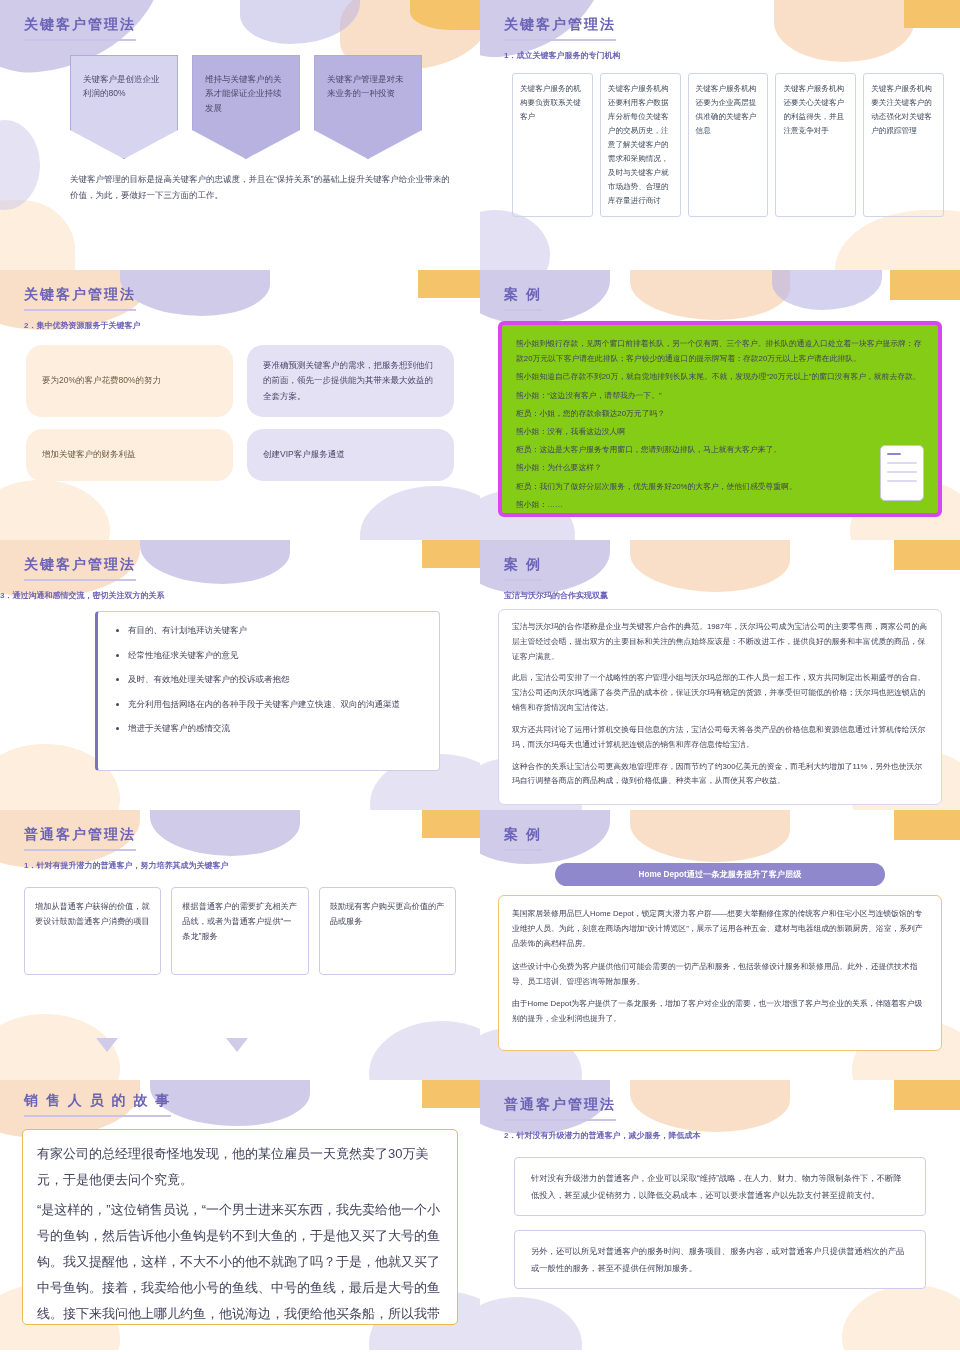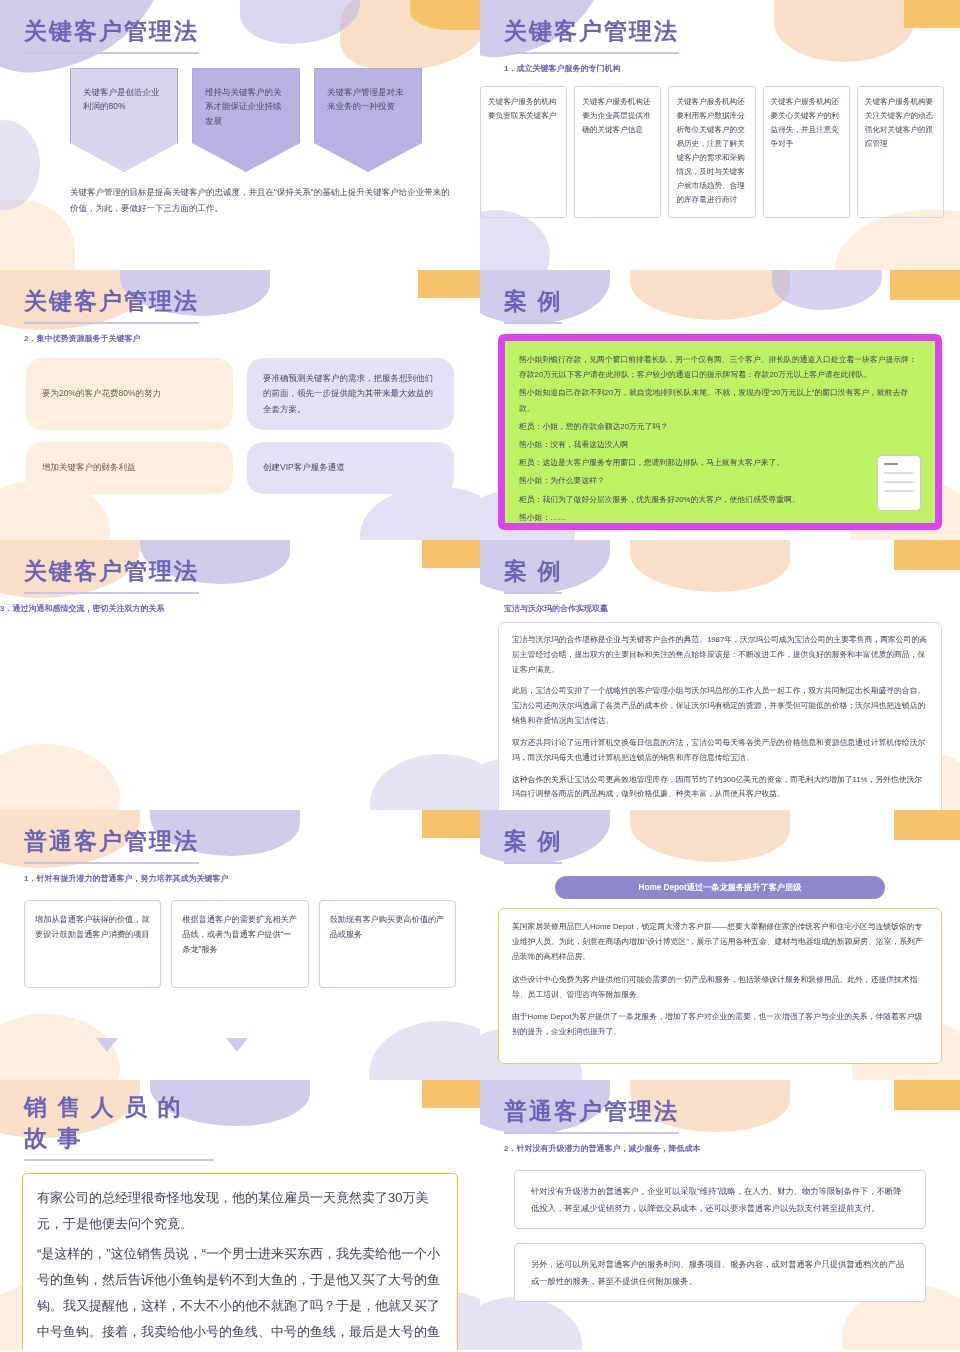--- a/index.html
+++ b/index.html
@@ -27,21 +27,21 @@
   .blob.gold   { background: #f5c46a; }
 
   .tl-wave { top:-40px; left:-60px; width:230px; height:110px; border-radius:0 0 60% 40%/0 0 100% 100%; transform: rotate(-6deg); }
   .tr-wave { top:-30px; right:-40px; width:190px; height:120px; border-radius: 50% 40% 60% 30%; }
   .bl-wave { bottom:-50px; left:-50px; width:200px; height:130px; border-radius: 50% 50% 40% 60%; }
   .br-wave { bottom:-60px; right:-50px; width:210px; height:140px; border-radius: 60% 40% 50% 50%; }
 
   .title {
     position: relative;
     margin: 16px 0 0 24px;
-    font-size: 23px;
+    font-size: 14px;
     font-weight: bold;
     color: #6b63b5;
     letter-spacing: 2px;
     display: inline-block;
     padding-bottom: 5px;
     border-bottom: 2px solid #c9c4e8;
   }
   .subtitle {
     position: relative;
     margin: 9px 0 0 24px;
@@ -66,21 +66,21 @@
   .chev.solid { background:#b7b2e0; }
   .caption {
     position: relative;
     margin: 12px 24px 0 70px;
     font-size: 8.5px;
     line-height: 1.9;
     color: #4a4a64;
   }
 
   
-  .cols { position:relative; display:flex; gap:7px; margin: 12px 16px 0 0; }
+  .cols { position:relative; display:flex; gap:7px; margin: 12px 16px 0 32px; }
   .col {
     flex:1;
     border:1px solid #cdd6e6;
     border-radius:3px;
     padding:8px 7px;
     font-size:7.6px;
     line-height:1.85;
     color:#3f4a5c;
     min-height:132px;
   }
@@ -95,22 +95,22 @@
     min-height: 52px;
     display:flex; align-items:center;
   }
   .pill.lav { background:#e4e1f5; color:#4b4769; }
   .pill.cream { background:#fdeedd; color:#6b5a42; }
 
   
   .card {
     position:relative;
     margin: 10px 18px 16px 18px;
-    background:#bef264;
-    border:7px solid #d946ef;
+    background:#84cc16;
+    border:4px solid #d946ef;
     border-radius:6px;
     padding:11px 14px;
     font-size:7.8px;
     line-height:1.95;
     color:#41415c;
     height: 196px;
     overflow:hidden;
   }
   .card p { margin:0 0 3px 0; }
   .phone {
@@ -214,22 +214,22 @@
     <div class="blob peach" style="top:-18px;right:46px;width:140px;height:80px;border-radius:0 0 60% 60%;"></div>
     <div class="blob gold" style="top:0;right:0;width:56px;height:28px;"></div>
     <div class="blob cream br-wave" style="width:170px;height:110px;right:-45px;bottom:-50px;"></div>
     <div class="blob lav" style="left:-40px;bottom:-30px;width:110px;height:90px;border-radius:50%;opacity:.6;"></div>
     <div class="title-wrap">
       <div class="title">关键客户管理法</div>
     </div>
     <div class="subtitle">1．成立关键客户服务的专门机构</div>
     <div class="cols">
       <div class="col">关键客户服务的机构要负责联系关键客户</div>
+      <div class="col">关键客户服务机构还要利用客户数据库分析每位关键客户的交易历史，注意了解关键客户的需求和采购情况，及时与关键客户就市场趋势、合理的库存量进行商讨</div>
       <div class="col">关键客户服务机构还要为企业高层提供准确的关键客户信息</div>
-      <div class="col">关键客户服务机构还要利用客户数据库分析每位关键客户的交易历史，注意了解关键客户的需求和采购情况，及时与关键客户就市场趋势、合理的库存量进行商讨</div>
       <div class="col">关键客户服务机构还要关心关键客户的利益得失，并且注意竞争对手</div>
       <div class="col">关键客户服务机构要关注关键客户的动态强化对关键客户的跟踪管理</div>
     </div>
   </div>
 
   <div class="slide">
     <div class="blob peach" style="top:-20px;left:-30px;width:180px;height:80px;border-radius:0 0 60% 40%;"></div>
     <div class="blob lav" style="top:-24px;left:120px;width:150px;height:70px;border-radius:0 0 50% 60%;"></div>
     <div class="blob gold" style="top:0;right:0;width:62px;height:28px;"></div>
     <div class="blob cream" style="bottom:-40px;left:-30px;width:140px;height:100px;border-radius:50%;"></div>
@@ -252,20 +252,21 @@
     <div class="blob gold" style="top:0;right:0;width:70px;height:30px;"></div>
     <div class="blob purple" style="top:-20px;right:78px;width:110px;height:60px;border-radius:0 0 60% 50%;opacity:.6;"></div>
     <div class="blob cream" style="bottom:-40px;right:-20px;width:130px;height:100px;border-radius:50%;"></div>
     <div class="blob lav" style="bottom:-40px;left:-25px;width:120px;height:90px;border-radius:50%;opacity:.6;"></div>
     <div class="title-wrap">
       <div class="title">案 例</div>
     </div>
     <div class="card">
       <p>熊小姐到银行存款，见两个窗口前排着长队，另一个仅有两、三个客户。排长队的通道入口处立着一块客户提示牌：存款20万元以下客户请在此排队；客户较少的通道口的提示牌写着：存款20万元以上客户请在此排队。</p>
       <p>熊小姐知道自己存款不到20万，就自觉地排到长队末尾。不就，发现办理“20万元以上”的窗口没有客户，就前去存款。</p>
+      <p>熊小姐：“这边没有客户，请帮我办一下。”</p>
       <p>柜员：小姐，您的存款余额达20万元了吗？</p>
       <p>熊小姐：没有，我看这边没人啊</p>
       <p>柜员：这边是大客户服务专用窗口，您请到那边排队，马上就有大客户来了。</p>
       <p>熊小姐：为什么要这样？</p>
       <p>柜员：我们为了做好分层次服务，优先服务好20%的大客户，使他们感受尊重啊。</p>
       <p>熊小姐：……</p>
       <div class="phone">
         <div class="ln s"></div>
           <div class="ln"></div>
           <div class="ln"></div>
@@ -277,20 +278,29 @@
   <div class="slide">
     <div class="blob peach" style="top:-22px;left:-30px;width:170px;height:80px;border-radius:0 0 60% 40%;"></div>
     <div class="blob lav" style="top:-26px;left:140px;width:150px;height:70px;border-radius:0 0 50% 60%;"></div>
     <div class="blob gold" style="top:0;right:0;width:58px;height:28px;"></div>
     <div class="blob cream" style="bottom:-44px;left:-30px;width:150px;height:110px;border-radius:50%;"></div>
     <div class="blob lav" style="bottom:-44px;right:-30px;width:140px;height:100px;border-radius:50%;opacity:.55;"></div>
     <div class="title-wrap">
       <div class="title">关键客户管理法</div>
     </div>
     <div class="subtitle center">3．通过沟通和感情交流，密切关注双方的关系</div>
+    <div class="bulletbox">
+      <ul>
+        <li>有目的、有计划地拜访关键客户</li>
+        <li>经常性地征求关键客户的意见</li>
+        <li>及时、有效地处理关键客户的投诉或者抱怨</li>
+        <li>充分利用包括网络在内的各种手段于关键客户建立快速、双向的沟通渠道</li>
+        <li>增进于关键客户的感情交流</li>
+      </ul>
+    </div>
   </div>
 
   <div class="slide">
     <div class="blob lav" style="top:-24px;left:-20px;width:150px;height:78px;border-radius:0 0 60% 50%;"></div>
     <div class="blob peach" style="top:-18px;left:150px;width:160px;height:70px;border-radius:0 0 50% 60%;"></div>
     <div class="blob gold" style="top:0;right:0;width:66px;height:30px;"></div>
     <div class="blob cream" style="bottom:-40px;right:-22px;width:130px;height:100px;border-radius:50%;"></div>
     <div class="blob lav" style="bottom:-42px;left:-28px;width:130px;height:95px;border-radius:50%;opacity:.55;"></div>
     <div class="title-wrap">
       <div class="title">案 例</div>

